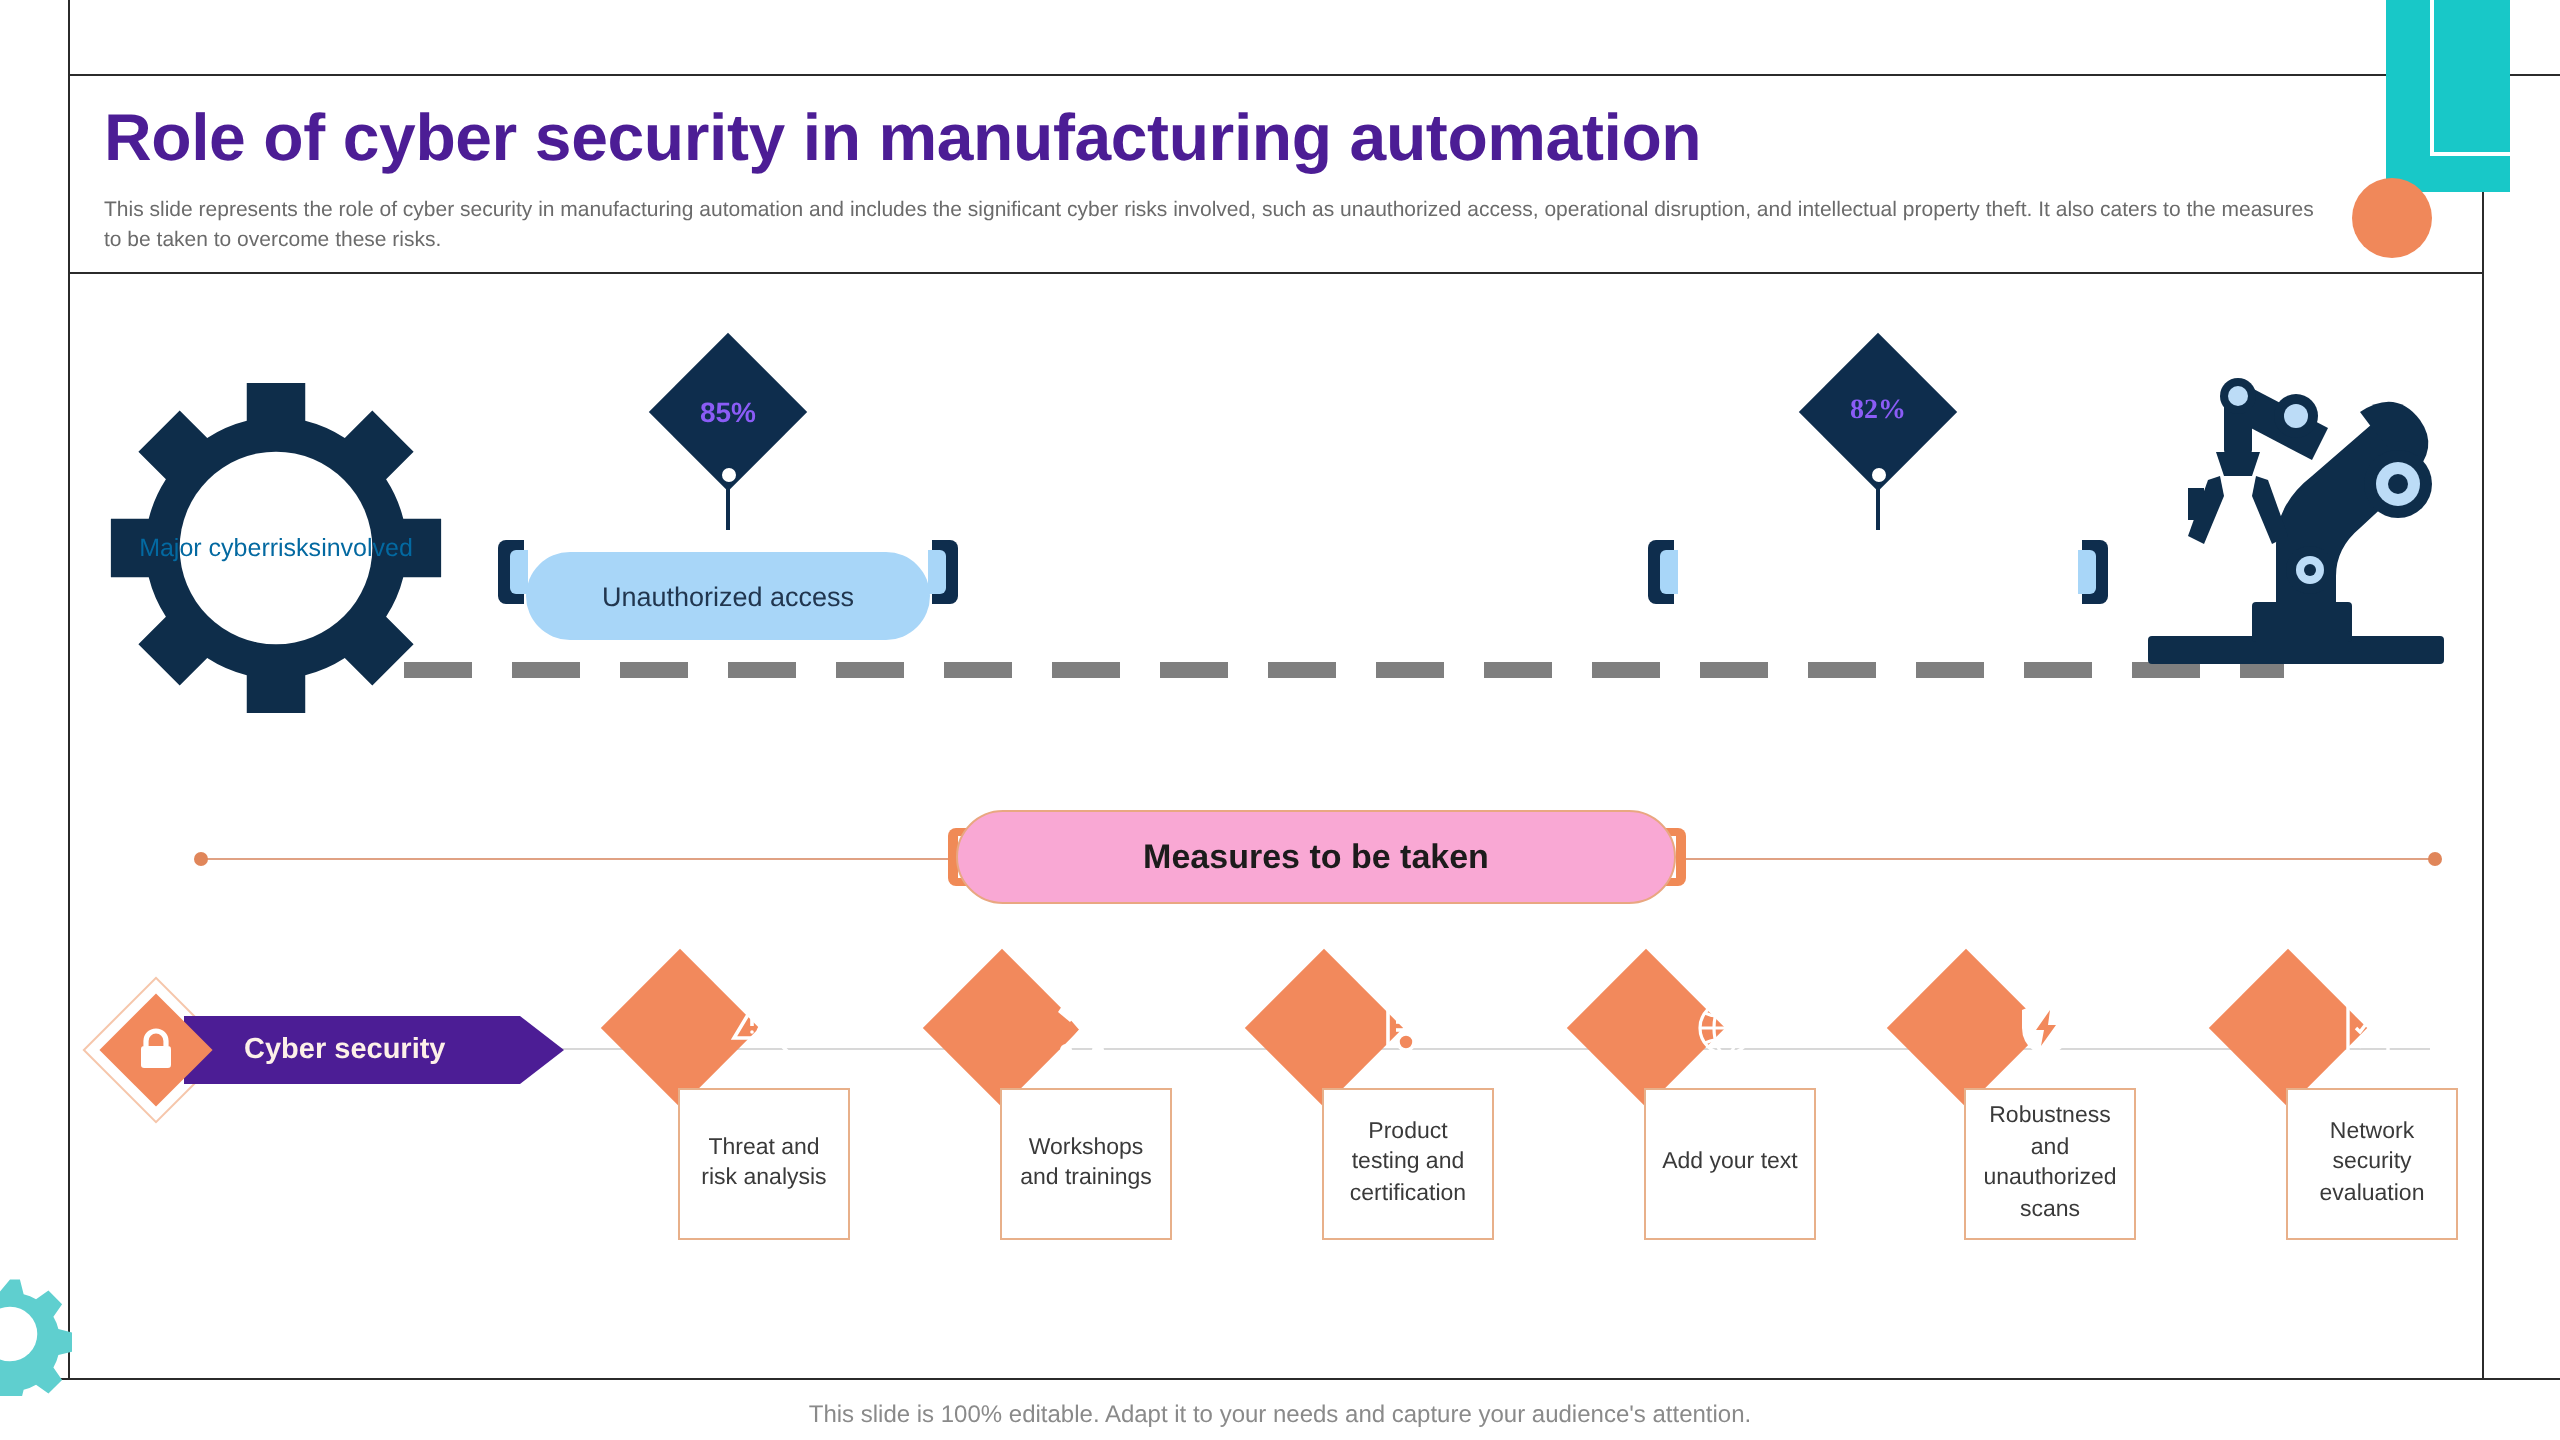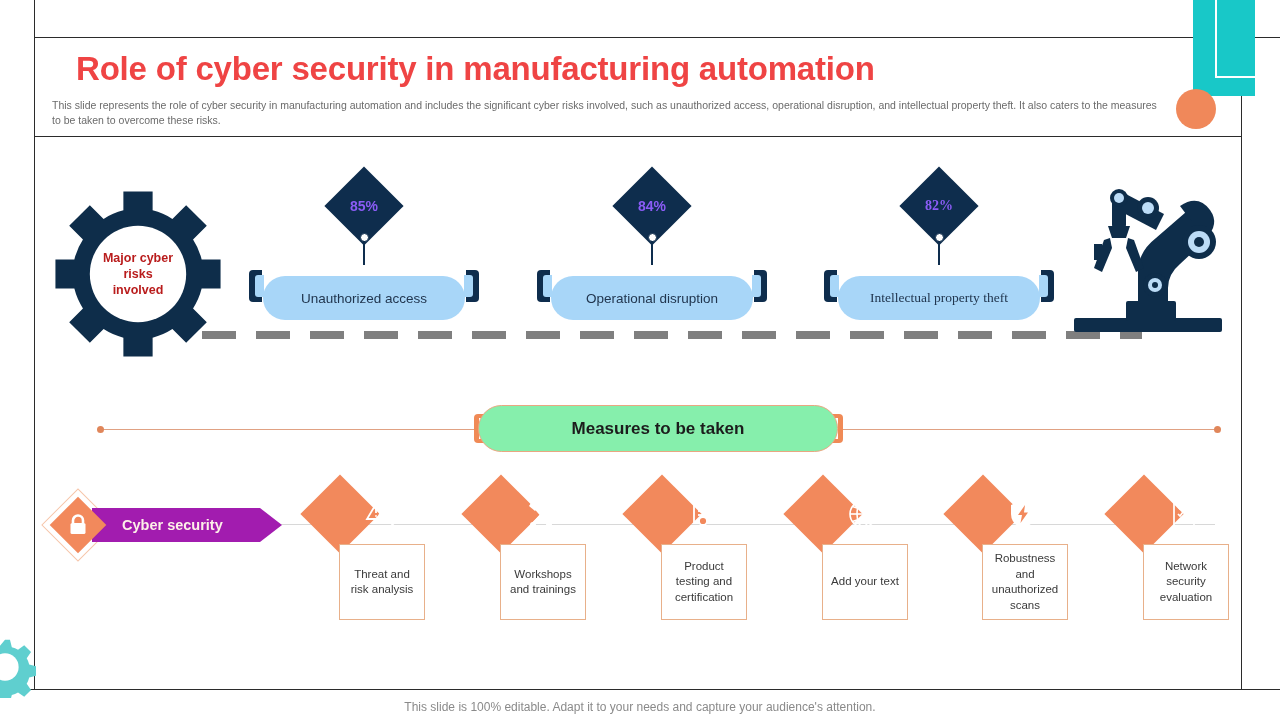--- a/index.html
+++ b/index.html
@@ -23,35 +23,34 @@
   .teal-notch { position: absolute; left: 1215px; top: 0px; width: 1.5px; height: 78px; background: #ffffff; }
   .teal-notch2{ position: absolute; left: 1215px; top: 76px; width: 40px; height: 1.5px; background: #ffffff; }
   .orange-dot { position: absolute; left: 1176px; top: 89px; width: 40px; height: 40px; border-radius: 50%; background: #f0885a; }
 
   
   .teal-gear { position: absolute; left: -26px; top: 636px; width: 62px; height: 62px; }
 
   
   .title {
     position: absolute; left: 52px; top: 50px;
-    font-size: 33px; font-weight: bold; color: #ef4444;
+    font-size: 33px; font-weight: bold; color: #4c1d95;
     letter-spacing: -0.2px;
-    margin-left: 24px;
   }
   .subtitle {
     position: absolute; left: 52px; top: 98px; width: 1110px;
     font-size: 10.5px; line-height: 15px; color: #6b6b6b;
   }
 
   
   .gear-wrap { position: absolute; left: 52px; top: 188px; width: 172px; height: 172px; }
   .gear-label {
     position: absolute; left: 52px; top: 188px; width: 172px; height: 172px;
-    display: flex; flex-direction: column; align-items: center; justify-content: center;
-    font-size: 12.5px; font-weight: bold; color: #b91c1c; line-height: 16px; text-align: center;
+    display: flex; flex-direction: row; align-items: center; justify-content: center;
+    font-size: 12.5px; font-weight: normal; color: #0369a1; line-height: 16px; text-align: center;
   }
 
   
   .dashed {
     position: absolute; left: 202px; top: 331px; width: 940px; height: 8px;
     background: repeating-linear-gradient(to right, #7f7f7f 0 34px, transparent 34px 54px);
   }
 
   
   .risk { position: absolute; top: 178px; width: 230px; height: 145px; }
@@ -83,36 +82,36 @@
 
   
   .robot { position: absolute; left: 1068px; top: 168px; width: 160px; height: 172px; }
 
   
   .meas-line { position: absolute; left: 100px; top: 429px; width: 1120px; height: 1.4px; background: #e0a183; }
   .meas-dot-l { position: absolute; left: 97px; top: 426px; width: 7px; height: 7px; border-radius: 50%; background: #e0865a; }
   .meas-dot-r { position: absolute; left: 1214px; top: 426px; width: 7px; height: 7px; border-radius: 50%; background: #e0865a; }
   .meas-box {
     position: absolute; left: 478px; top: 405px; width: 360px; height: 47px;
-    border: 1.4px solid #e9a781; border-radius: 24px; background: #86efac;
+    border: 1.4px solid #e9a781; border-radius: 24px; background: #f9a8d4;
     display: flex; align-items: center; justify-content: center;
     font-size: 17px; font-weight: bold; color: #1c1c1c;
   }
   .mbrk { position: absolute; top: 414px; width: 11px; height: 29px; background: #f08a56; }
   .mbrk-l { left: 474px; border-radius: 4px 0 0 4px; }
   .mbrk-l::after { content:""; position:absolute; left:5px; top:4px; width:9px; height:21px; background:#fff; }
   .mbrk-r { left: 832px; border-radius: 0 4px 4px 0; }
   .mbrk-r::after { content:""; position:absolute; right:5px; top:4px; width:9px; height:21px; background:#fff; }
 
   
   .bot-line { position: absolute; left: 95px; top: 524px; width: 1120px; height: 1px; background: #d8d8d8; }
 
   .cyber-banner { position: absolute; left: 92px; top: 508px; width: 190px; height: 34px; }
   .cyber-arrow {
-    position: absolute; left: 0; top: 0; width: 190px; height: 34px; background: #a21caf;
+    position: absolute; left: 0; top: 0; width: 190px; height: 34px; background: #4c1d95;
     clip-path: polygon(0 0, 168px 0, 190px 50%, 168px 100%, 0 100%);
     display: flex; align-items: center; padding-left: 30px;
     font-size: 14.5px; font-weight: bold; color: #fdf0e8;
   }
   .cyber-diamond {
     position: absolute; left: 58px; top: 505px; width: 40px; height: 40px;
     background: #f2895c; transform: rotate(45deg);
   }
   .cyber-diamond-outline {
     position: absolute; left: 52px; top: 499px; width: 52px; height: 52px;
@@ -185,38 +184,28 @@
   <div class="risk" id="risk0" style="left: 249px;">
     <div class="diamond"></div>
     <div class="diamond-txt">85%</div>
     <div class="conn-dot"></div>
     <div class="conn-line"></div>
     <div class="brk brk-l"></div>
     <div class="brk brk-r"></div>
     <div class="pill">Unauthorized access</div>
   </div>
 
-  <div class="risk" id="risk1" style="left: 537px;">
-    <div class="diamond"></div>
-    <div class="diamond-txt">84%</div>
-    <div class="conn-dot"></div>
-    <div class="conn-line"></div>
-    <div class="brk brk-l"></div>
-    <div class="brk brk-r"></div>
-    <div class="pill">Operational disruption</div>
-  </div>
 
   <div class="risk" id="risk2" style="left: 824px; font-family: Liberation Serif, serif;">
     <div class="diamond"></div>
     <div class="diamond-txt">82%</div>
     <div class="conn-dot"></div>
     <div class="conn-line"></div>
     <div class="brk brk-l"></div>
     <div class="brk brk-r"></div>
-    <div class="pill">Intellectual property theft</div>
   </div>
 
   <div class="robot">
     <svg viewBox="0 0 160 172" width="160" height="172">
       <g fill="#0e2d4a">
         <rect x="6" y="150" width="148" height="14" rx="2"></rect>
         <rect x="58" y="133" width="50" height="20" rx="2"></rect>
         <path d="M70 136 L70 104 Q70 84 88 70 L118 44 L140 70 L112 96 Q100 106 100 120 L100 136 Z"></path>
         <path d="M112 38 Q130 26 142 42 Q152 56 138 70 L118 46 Z"></path>
         <path d="M54 24 L96 46 L88 62 L46 40 Z"></path>

